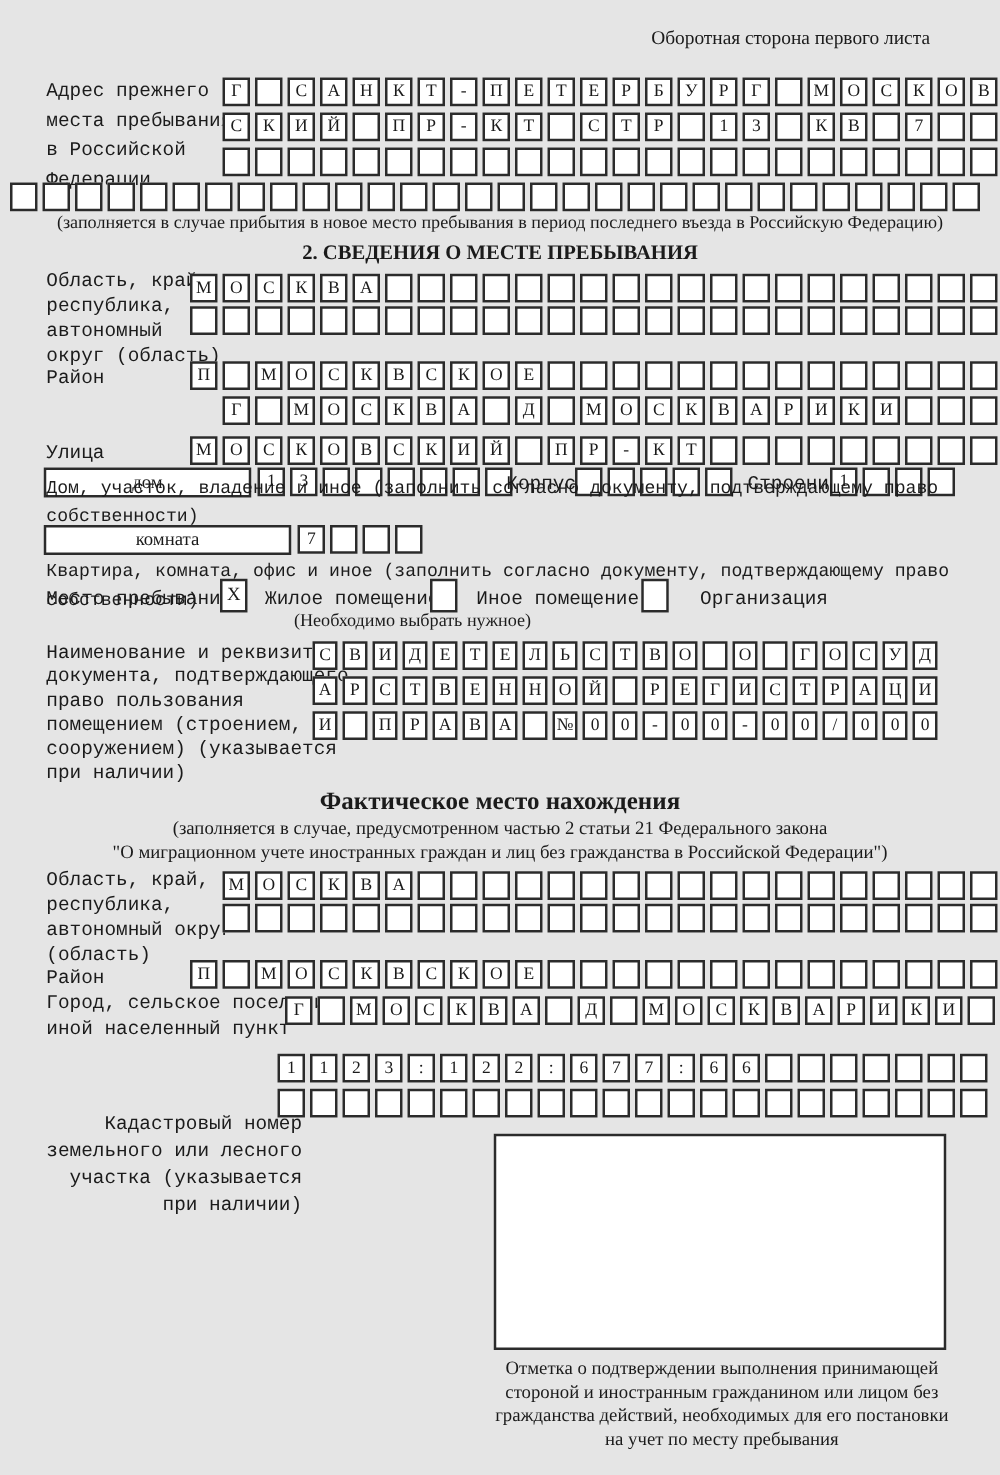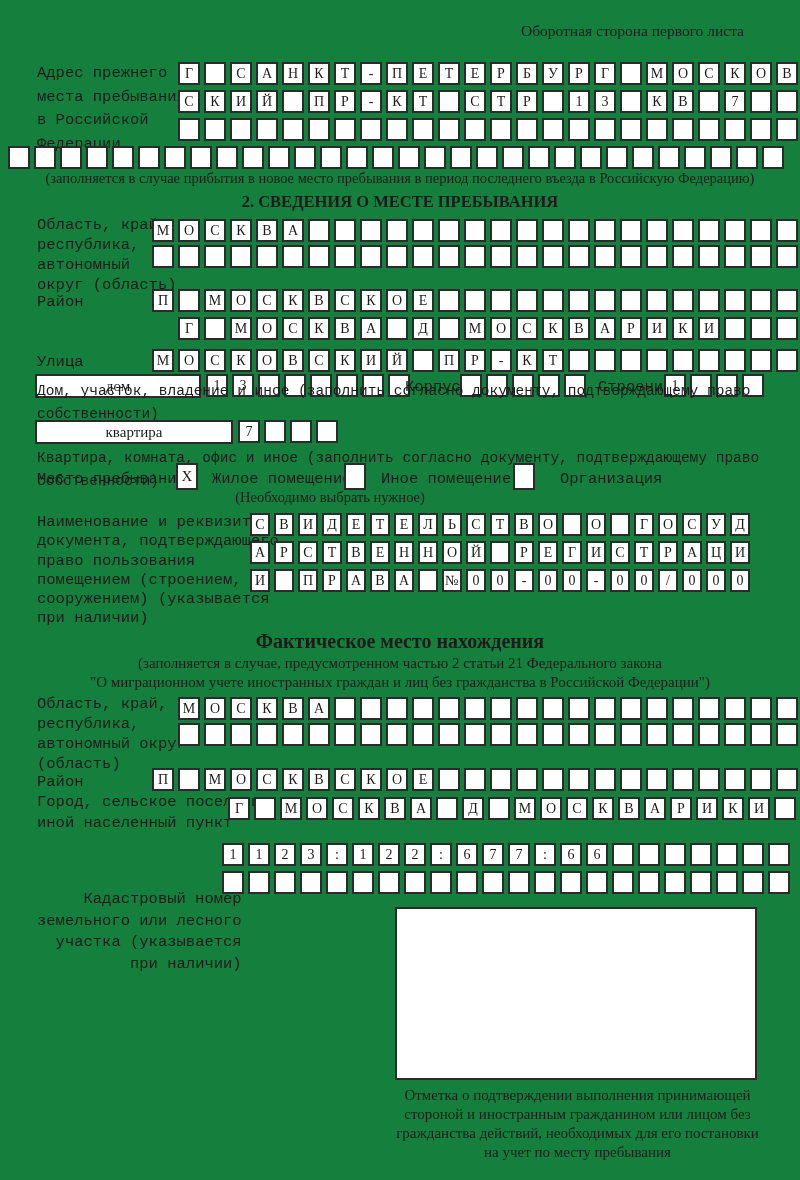--- a/index.html
+++ b/index.html
@@ -1,17 +1,17 @@
 <!DOCTYPE html>
 <html><head>
 <meta charset="utf-8">
 <style>
   html,body{margin:0;padding:0;background:#ffffff;}
   .page{
-    position:relative;width:800px;height:1180px;background:#15803d;
+    position:relative;width:800px;height:1180px;background:#e5e5e5;
     font-family:"Liberation Serif","DejaVu Serif",serif;color:#1b1b1b;
     overflow:hidden;
   }
   .abs{position:absolute;}
   .lbl{position:absolute;font-size:15.5px;line-height:23px;white-space:pre-line;font-family:Liberation Mono, monospace;}
   .small{font-size:14.5px;}
   .center{left:0;width:800px;text-align:center;}
   .bold{font-weight:bold;}
   .right-note{position:absolute;right:56px;top:22px;font-size:15.5px;}
   .cellrow{position:absolute;display:flex;gap:4px;}
@@ -322,21 +322,21 @@
     </div>
   <div class="lbl" style="left:598px;top:376px;">Строение</div>
   <div class="cellrow" style="left:664px;top:374px;">
       <span class="cell">1</span>
       <span class="cell"></span>
       <span class="cell"></span>
       <span class="cell"></span>
     </div>
   <div class="lbl small" style="left:37px;top:380px;">Дом, участок, владение и иное (заполнить согласно документу, подтверждающему право собственности)</div>
 
-  <div class="bigbox" style="left:35px;top:420px;width:198px;">квартира</div>
+  <div class="bigbox" style="left:35px;top:420px;width:198px;">комната</div>
   <div class="cellrow" style="left:238px;top:420px;">
       <span class="cell">7</span>
       <span class="cell"></span>
       <span class="cell"></span>
       <span class="cell"></span>
     </div>
   <div class="lbl small" style="left:37px;top:447px;">Квартира, комната, офис и иное (заполнить согласно документу, подтверждающему право собственности)</div>
 
   <div class="lbl" style="left:37px;top:468px;">Место пребывания:</div>
   <div class="checkbox" style="left:176px;top:463px;">X</div>

